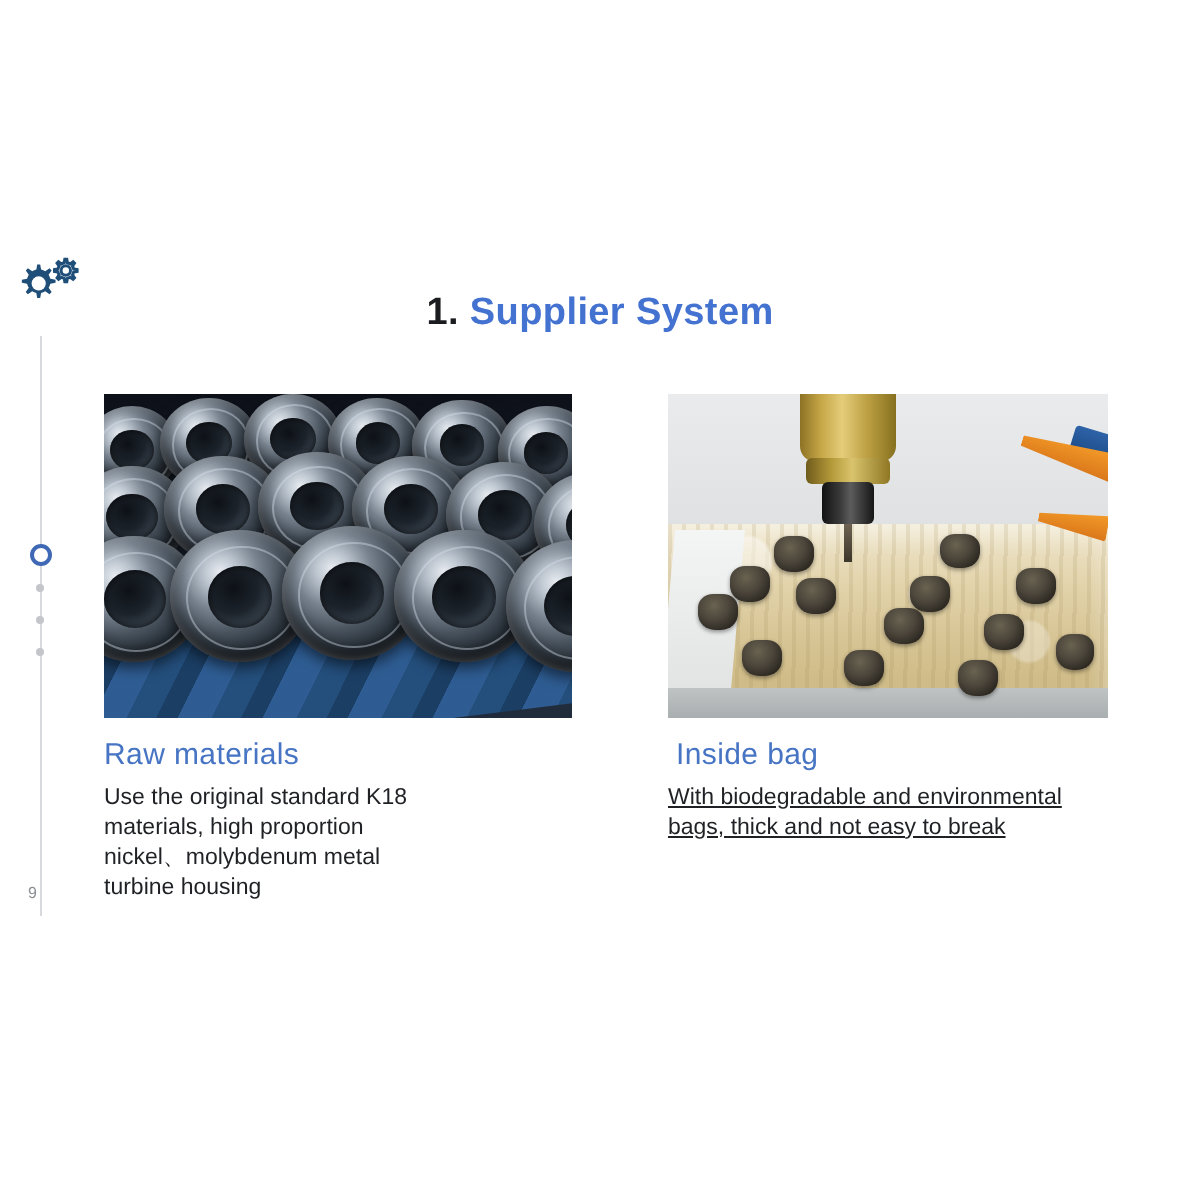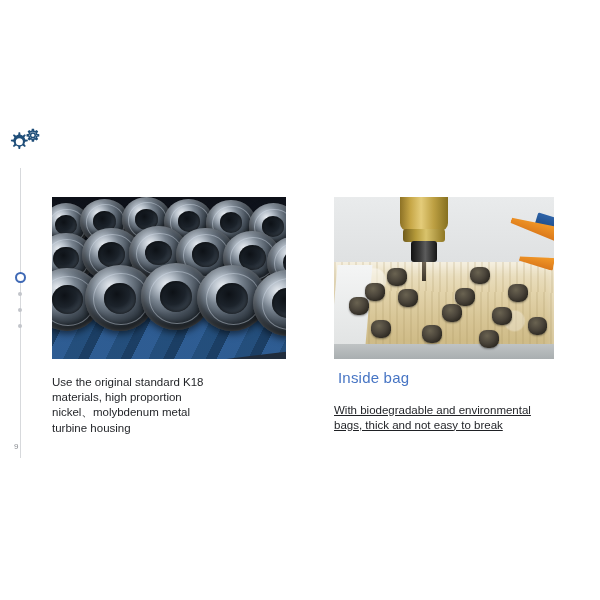--- a/index.html
+++ b/index.html
@@ -123,21 +123,21 @@
     color: #4775c4;
     font-weight: normal;
     letter-spacing: 0.2px;
     line-height: 1.1;
   }
   .column.right .card-heading {
     margin-left: 4px;
   }
 
   .card-body {
-    margin-top: 16px;
+    margin-top: 5px;
     font-size: 11.5px;
     line-height: 1.32;
     color: #1f2125;
     white-space: pre-line;
   }
   .column.right .card-body {
     margin-left: 0px;
     white-space: pre-line;
     text-decoration: underline;
   }
@@ -357,20 +357,23 @@
 
     <div class="rail-line"></div>
     <div class="rail-marker"></div>
     <div class="rail-dot d1"></div>
     <div class="rail-dot d2"></div>
     <div class="rail-dot d3"></div>
 
     <div class="page-number">9</div>
   </div>
 
+  <div id="slide-title">
+    <span class="num">1.</span><span>&nbsp;</span><span class="txt">Supplier System</span>
+  </div>
 
   <div class="column left">
 
     <div class="photo">
       <div class="turbine-scene">
         <div class="pallet2"></div>
         <div class="pallet"></div>
 
         <div class="hub" style="left:-4%;  top:4%;  width:20%; height:27%;">
             <span class="rim"></span>
@@ -421,20 +424,21 @@
           </div>
         <div class="hub" style="left:62%;  top:42%; width:30%; height:41%;">
             <span class="rim"></span>
           </div>
         <div class="hub" style="left:86%;  top:45%; width:30%; height:41%;">
             <span class="rim"></span>
           </div>
       </div>
     </div>
 
+    <div class="card-heading">Raw materials</div>
     <div class="card-body">Use the original standard K18
 materials, high proportion
 nickel、molybdenum metal
 turbine housing</div>
   </div>
 
   <div class="column right">
 
     <div class="photo">
       <div class="cnc-scene">

